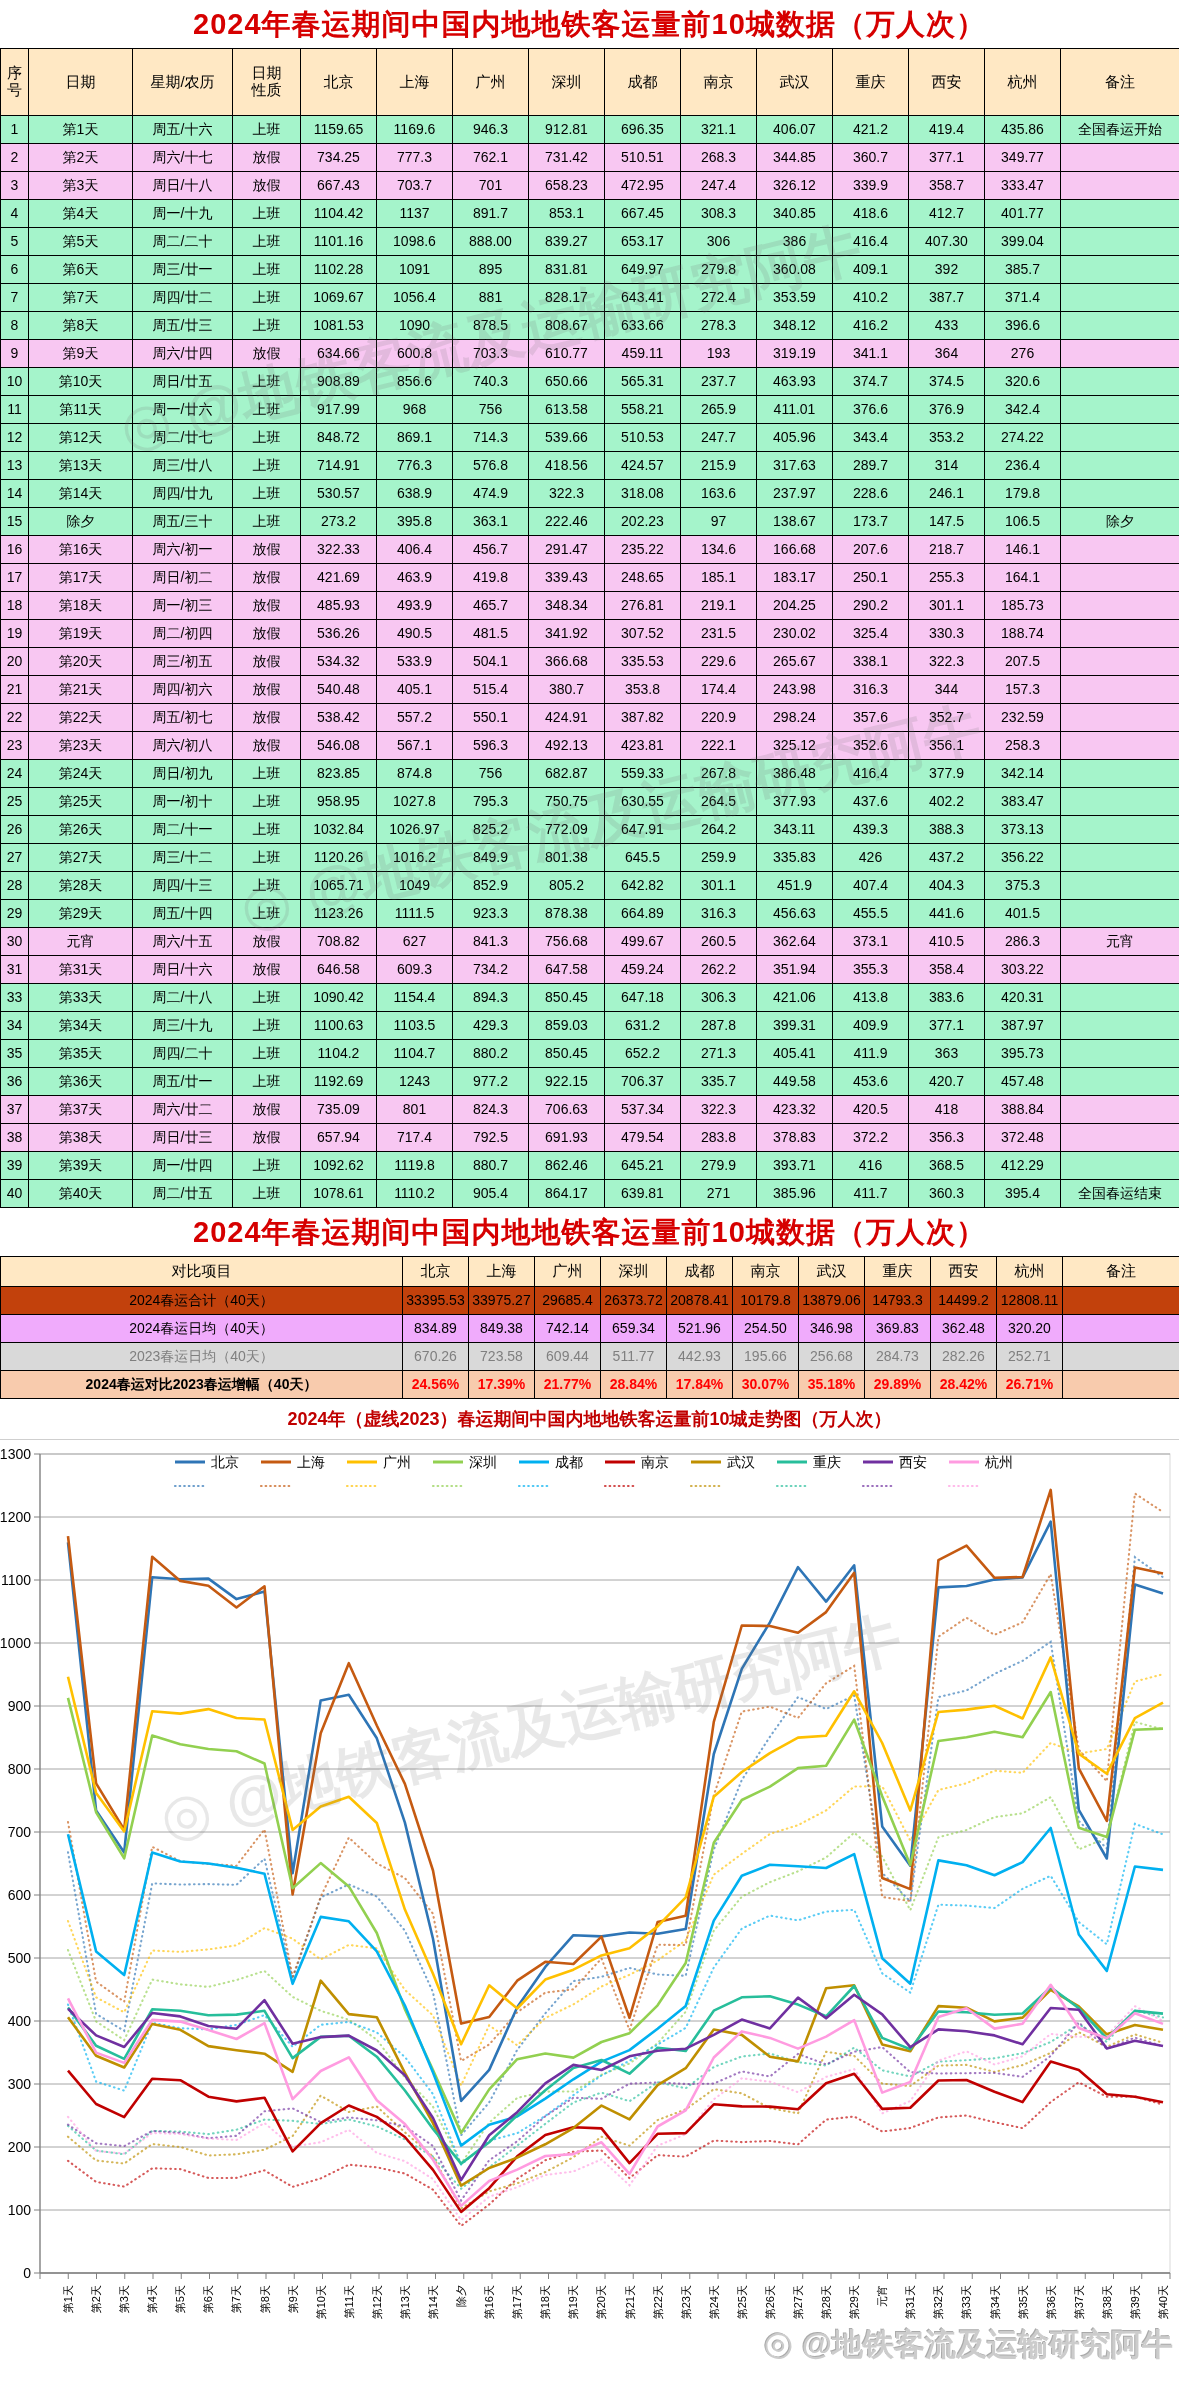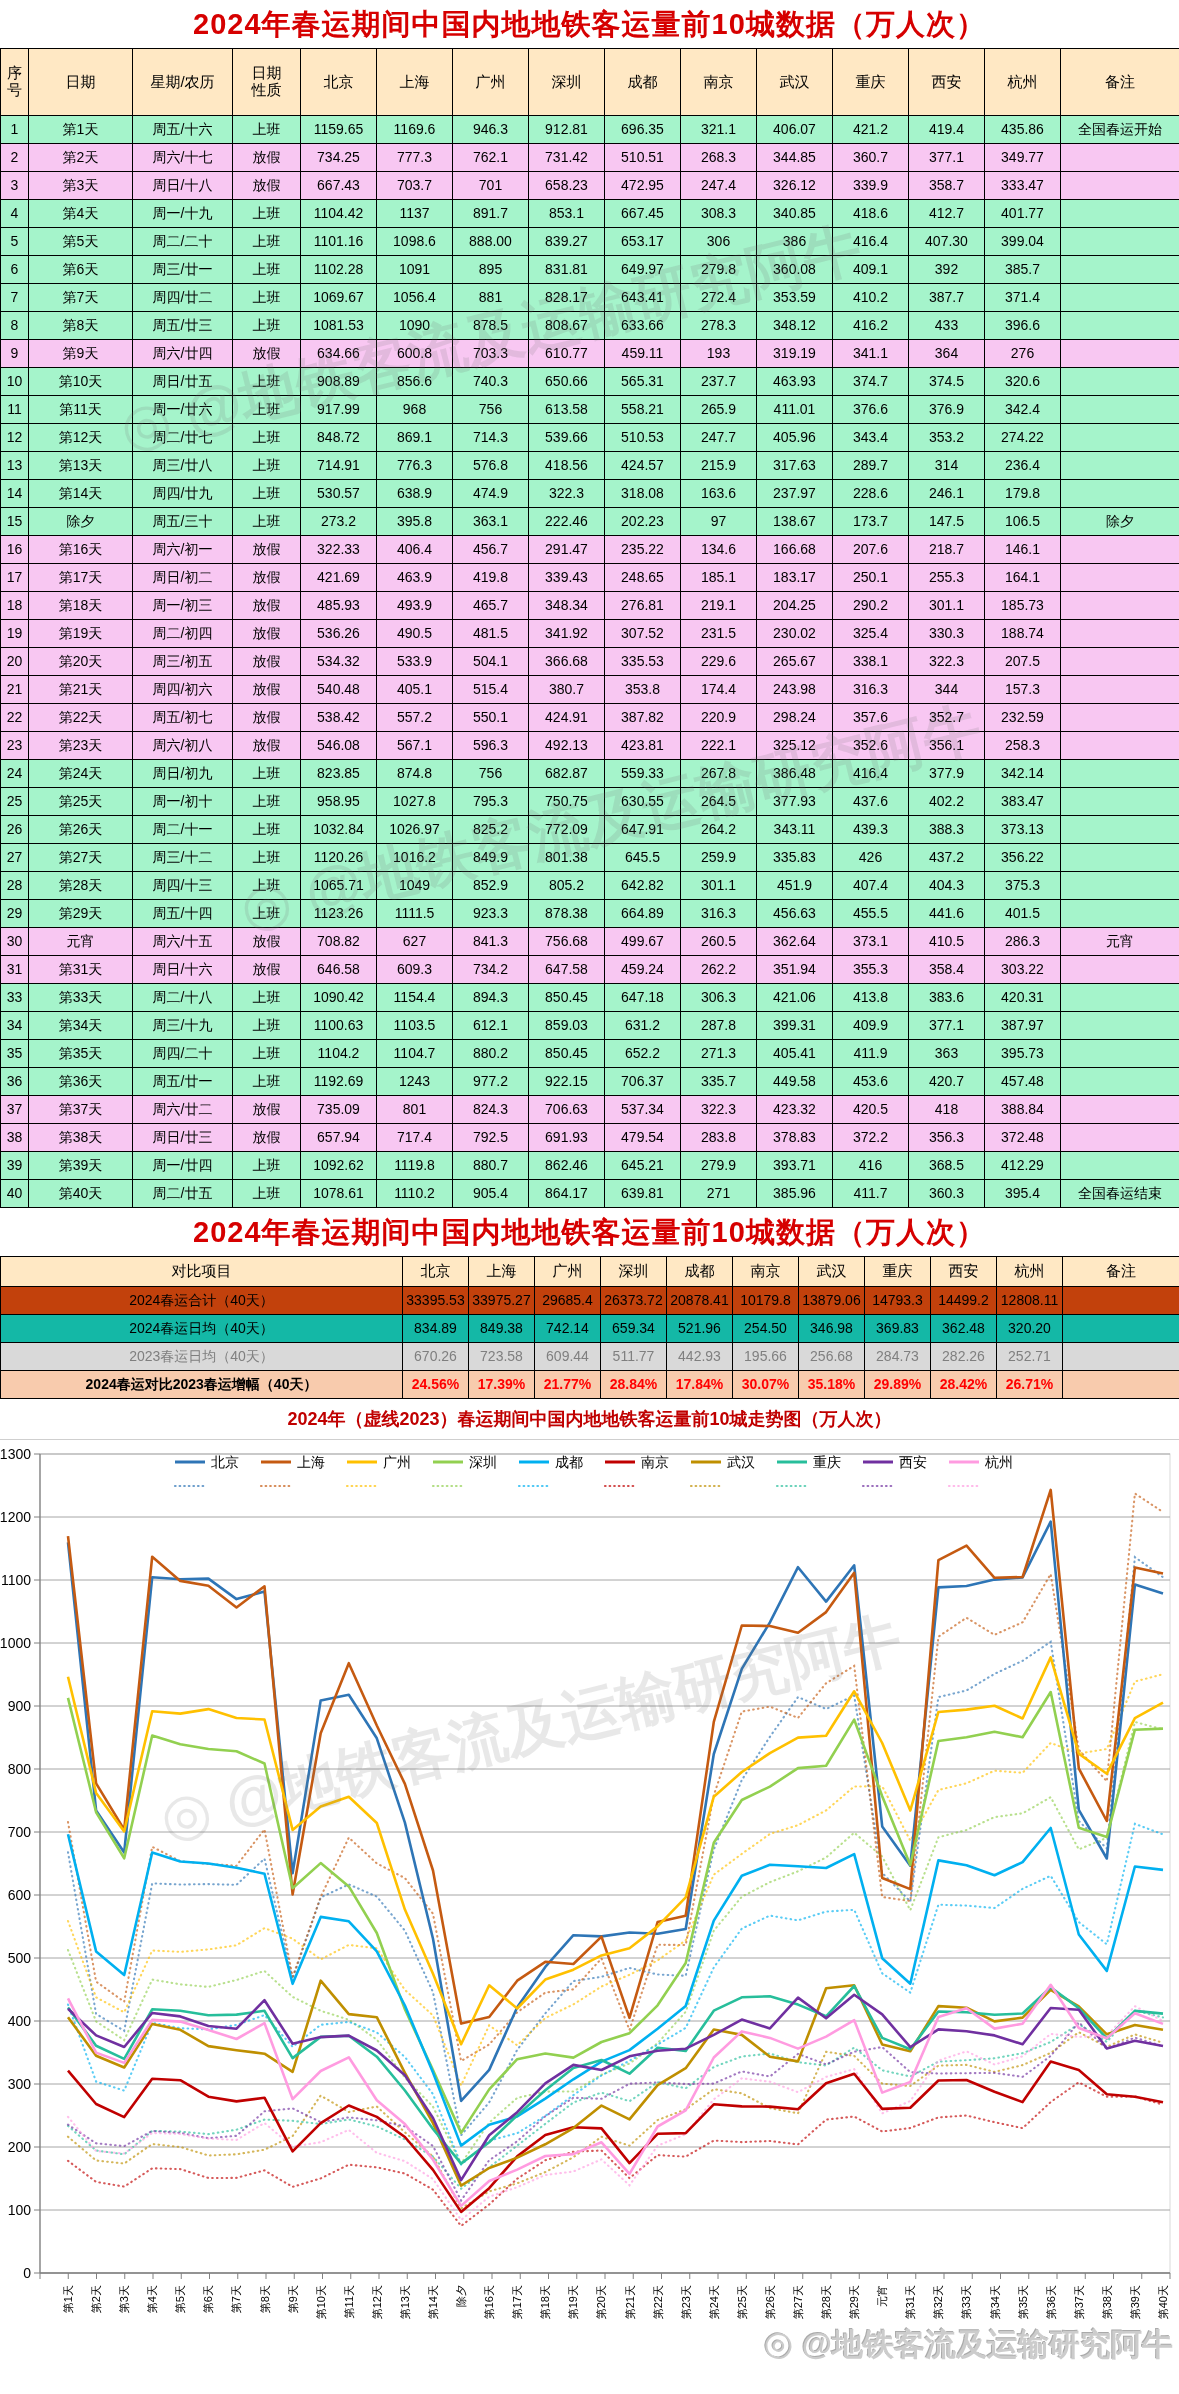--- a/index.html
+++ b/index.html
@@ -11,21 +11,21 @@
   th,td{border:1px solid #000;text-align:center;padding:0;overflow:hidden;
         font-size:14px;line-height:1.12;}
   th{background:#ffe8c4;font-weight:normal;font-size:15px;white-space:pre-line;}
   .t1 th{height:66px;}
   .t1 td{height:27px;}
   .t1 tr.work td{background:#a5f4cb;}
   .t1 tr.holiday td{background:#f8c7f2;}
   .t2 th{height:29px;}
   .t2 td{height:27px;}
   .t2 tr.blue td{background:#c2410c;margin-left:8px;}
-  .t2 tr.green td{background:#14b8a6;}
+  .t2 tr.green td{background:#f0abfc;}
   .t2 tr.gray td{background:#d9d9d9;color:#7f7f7f;}
   .t2 tr.orange td{background:#f8cbad;}
   .t2 tr.orange td.val{color:#ff0000;font-weight:bold;}
   .t2 tr.orange td.lab{font-weight:bold;color:#000;}
   .chart-title{width:1179px;height:40px;line-height:40px;text-align:center;
         font-size:18px;font-weight:bold;color:#c00000;}
   .chart-wrap{position:relative;width:1179px;height:928px;border-top:1px solid #cfcfcf;}
   .wm{position:absolute;white-space:nowrap;font-weight:bold;color:rgba(110,110,110,0.16);
       font-size:58px;transform:rotate(-14deg);pointer-events:none;z-index:5;}
   .wm-bottom{position:absolute;right:6px;bottom:2px;z-index:6;white-space:nowrap;
@@ -625,21 +625,21 @@
           <td>420.31</td>
           <td></td>
         </tr>
         <tr class="work">
           <td>34</td>
           <td>第34天</td>
           <td>周三/十九</td>
           <td>上班</td>
           <td>1100.63</td>
           <td>1103.5</td>
-          <td>612.1</td>
+          <td>429.3</td>
           <td>859.03</td>
           <td>631.2</td>
           <td>287.8</td>
           <td>399.31</td>
           <td>409.9</td>
           <td>377.1</td>
           <td>387.97</td>
           <td></td>
         </tr>
         <tr class="work">

